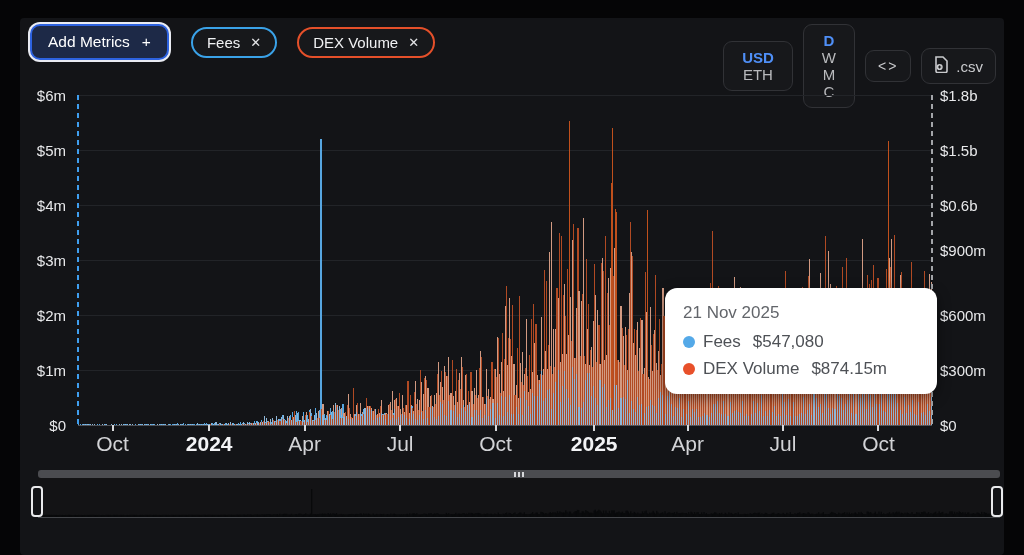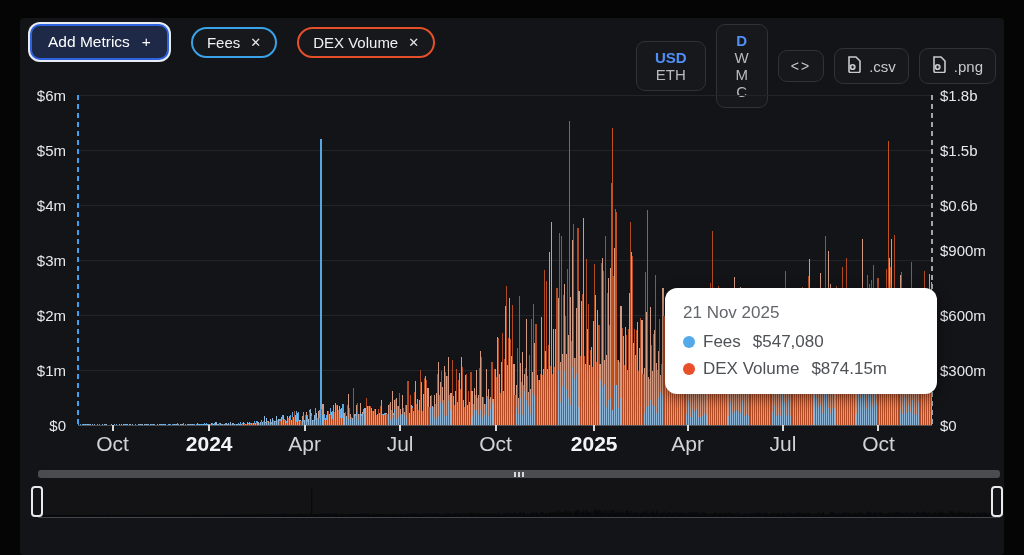--- a/index.html
+++ b/index.html
@@ -105,30 +105,20 @@
     </button>
     <button class="tool-btn">
       <span>
         <svg width="15" height="17" viewBox="0 0 15 17" fill="none">
           <path d="M2 1 h7 l4 4 v10 a1.5 1.5 0 0 1 -1.5 1.5 h-8 A1.5 1.5 0 0 1 2 15 Z" stroke="#c9cacd" stroke-width="1.6" fill="none"></path>
           <circle cx="5.6" cy="11" r="3.1" fill="#c9cacd"></circle>
           <path d="M5.6 9.4 v3.2 M4 11 h3.2" stroke="#17181b" stroke-width="1.2"></path>
         </svg>
       </span>
       <span>.csv</span>
-    </button>
-    <button class="tool-btn">
-      <span>
-        <svg width="15" height="17" viewBox="0 0 15 17" fill="none">
-          <path d="M2 1 h7 l4 4 v10 a1.5 1.5 0 0 1 -1.5 1.5 h-8 A1.5 1.5 0 0 1 2 15 Z" stroke="#c9cacd" stroke-width="1.6" fill="none"></path>
-          <circle cx="5.6" cy="11" r="3.1" fill="#c9cacd"></circle>
-          <path d="M5.6 9.4 v3.2 M4 11 h3.2" stroke="#17181b" stroke-width="1.2"></path>
-        </svg>
-      </span>
-      <span>.png</span>
     </button>
   </div>
 
   <div id="ylabels-left">
       <div class="yl yl-left" style="top: 77px; right: 938px; position: absolute;">$6m</div>
       <div class="yl yl-left" style="top: 132px; right: 938px; position: absolute;">$5m</div>
       <div class="yl yl-left" style="top: 187px; right: 938px; position: absolute;">$4m</div>
       <div class="yl yl-left" style="top: 242px; right: 938px; position: absolute;">$3m</div>
       <div class="yl yl-left" style="top: 297px; right: 938px; position: absolute;">$2m</div>
       <div class="yl yl-left" style="top: 352px; right: 938px; position: absolute;">$1m</div>

